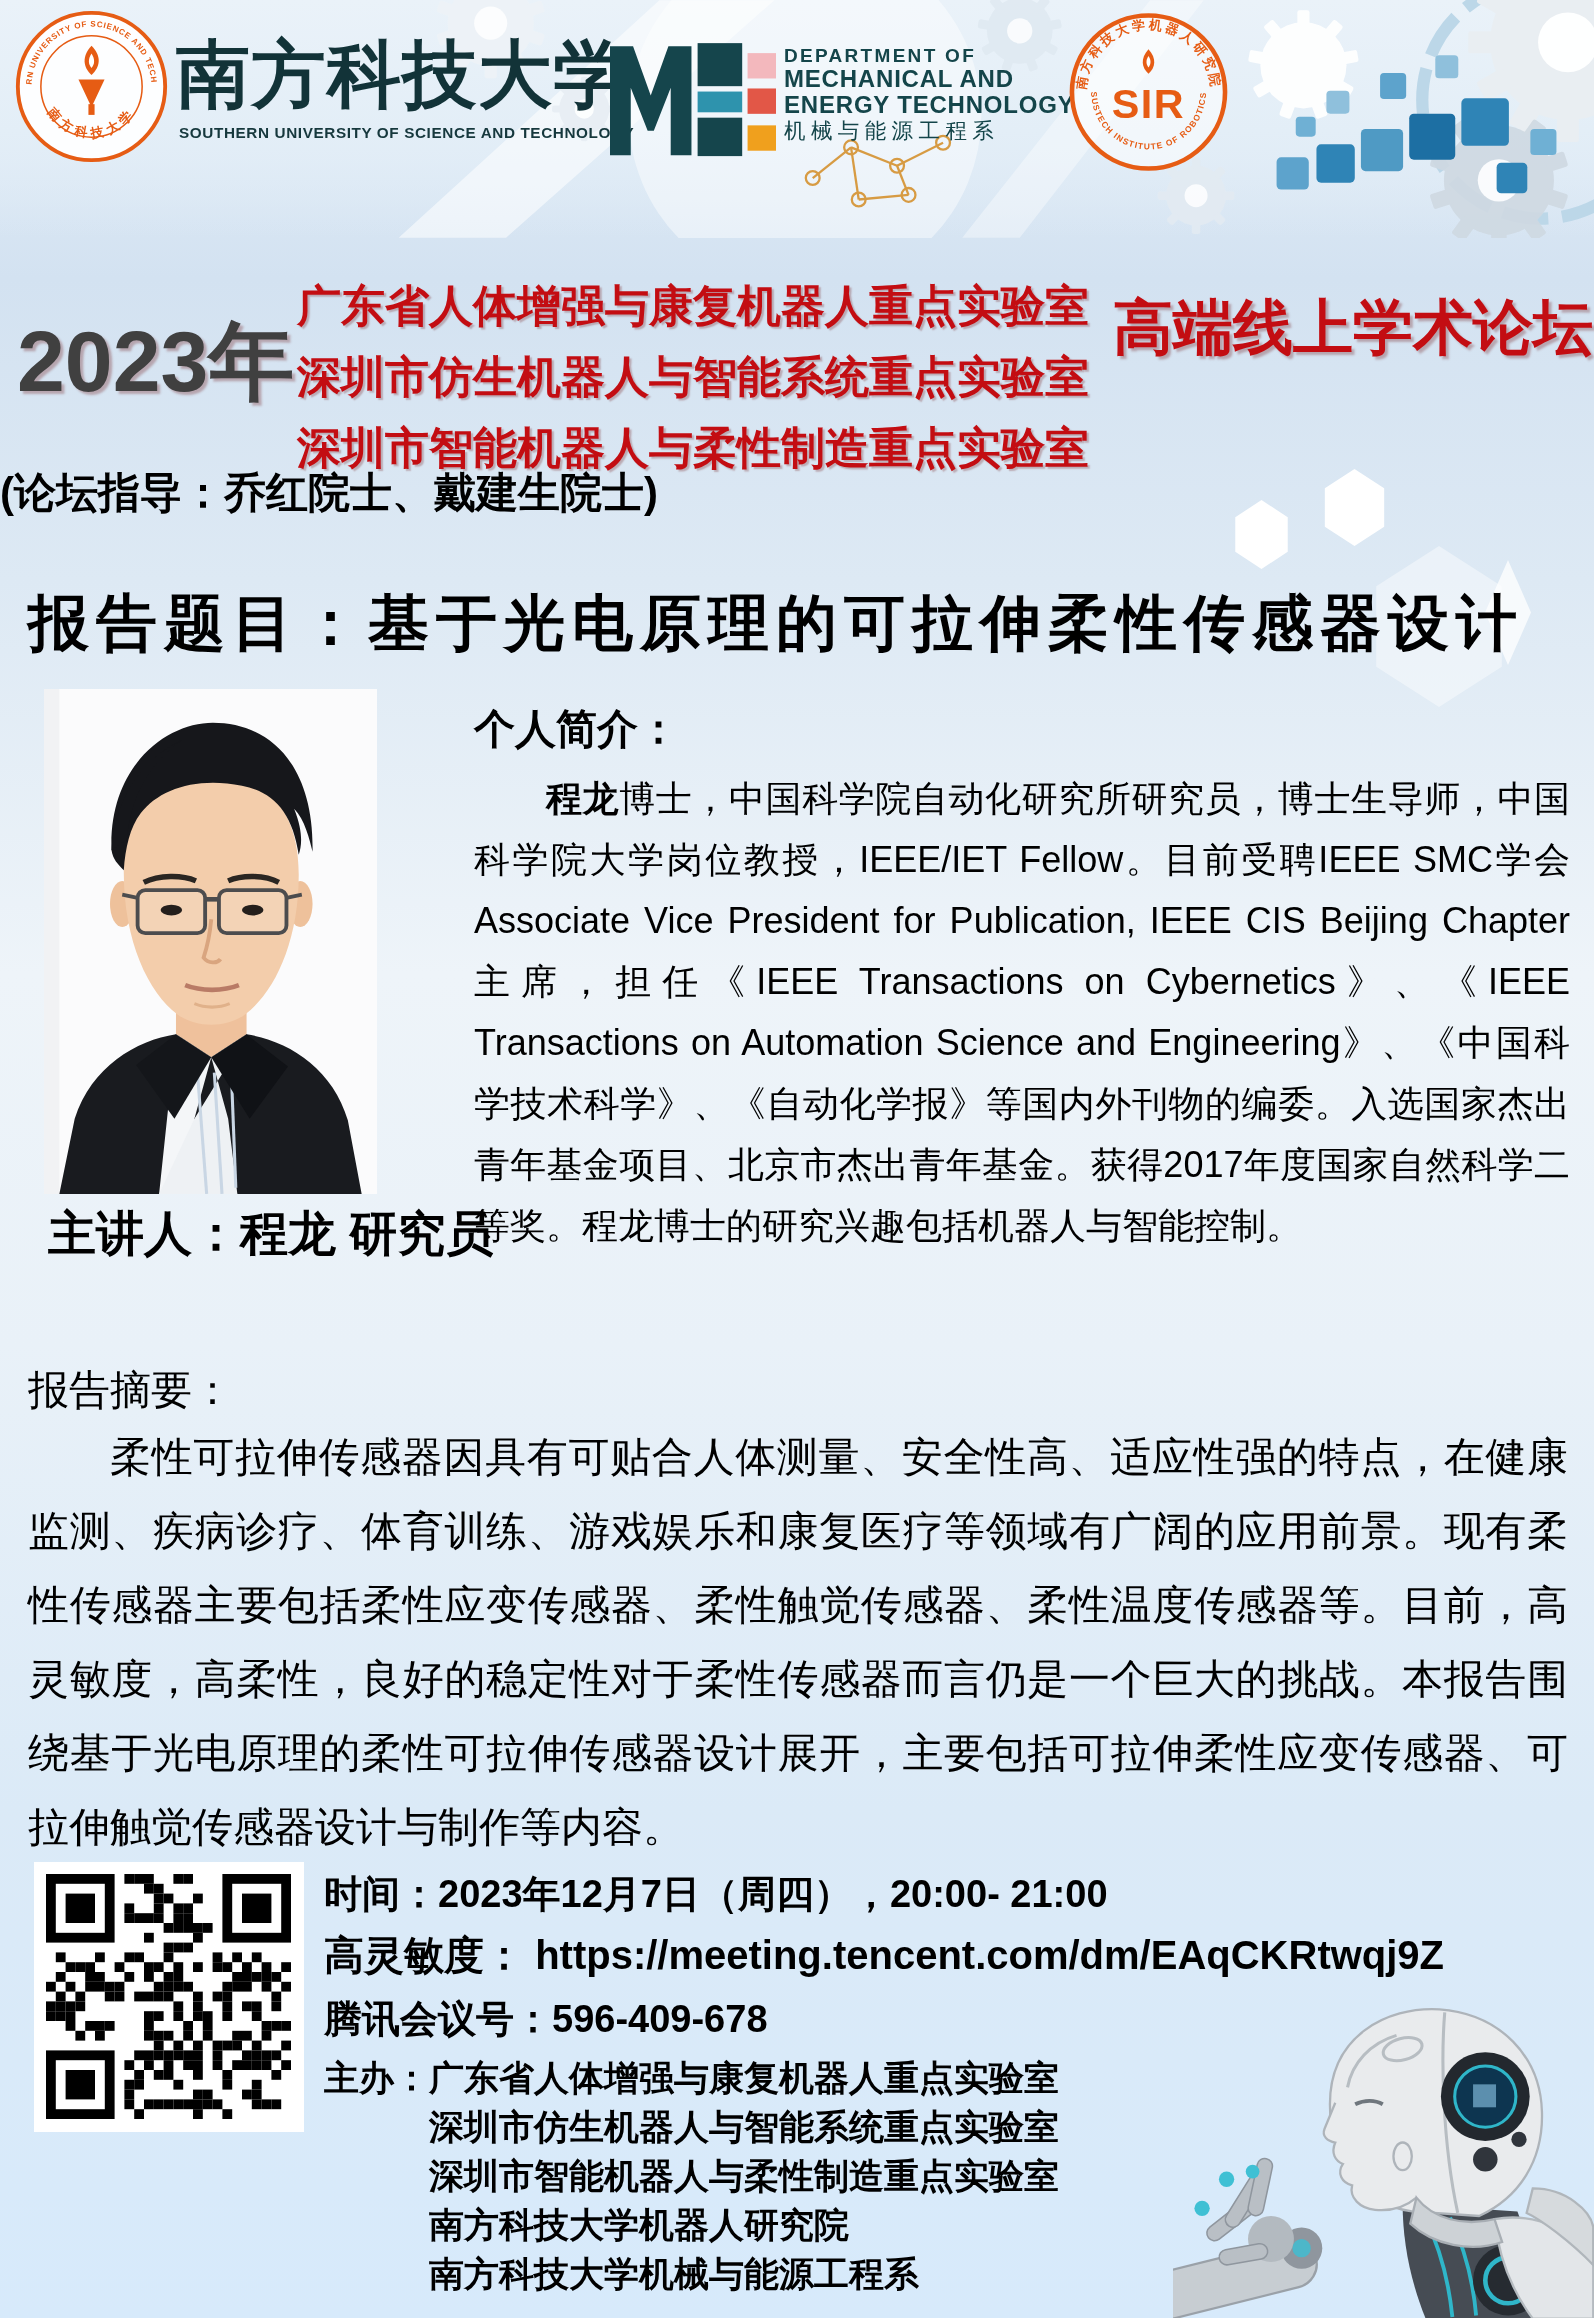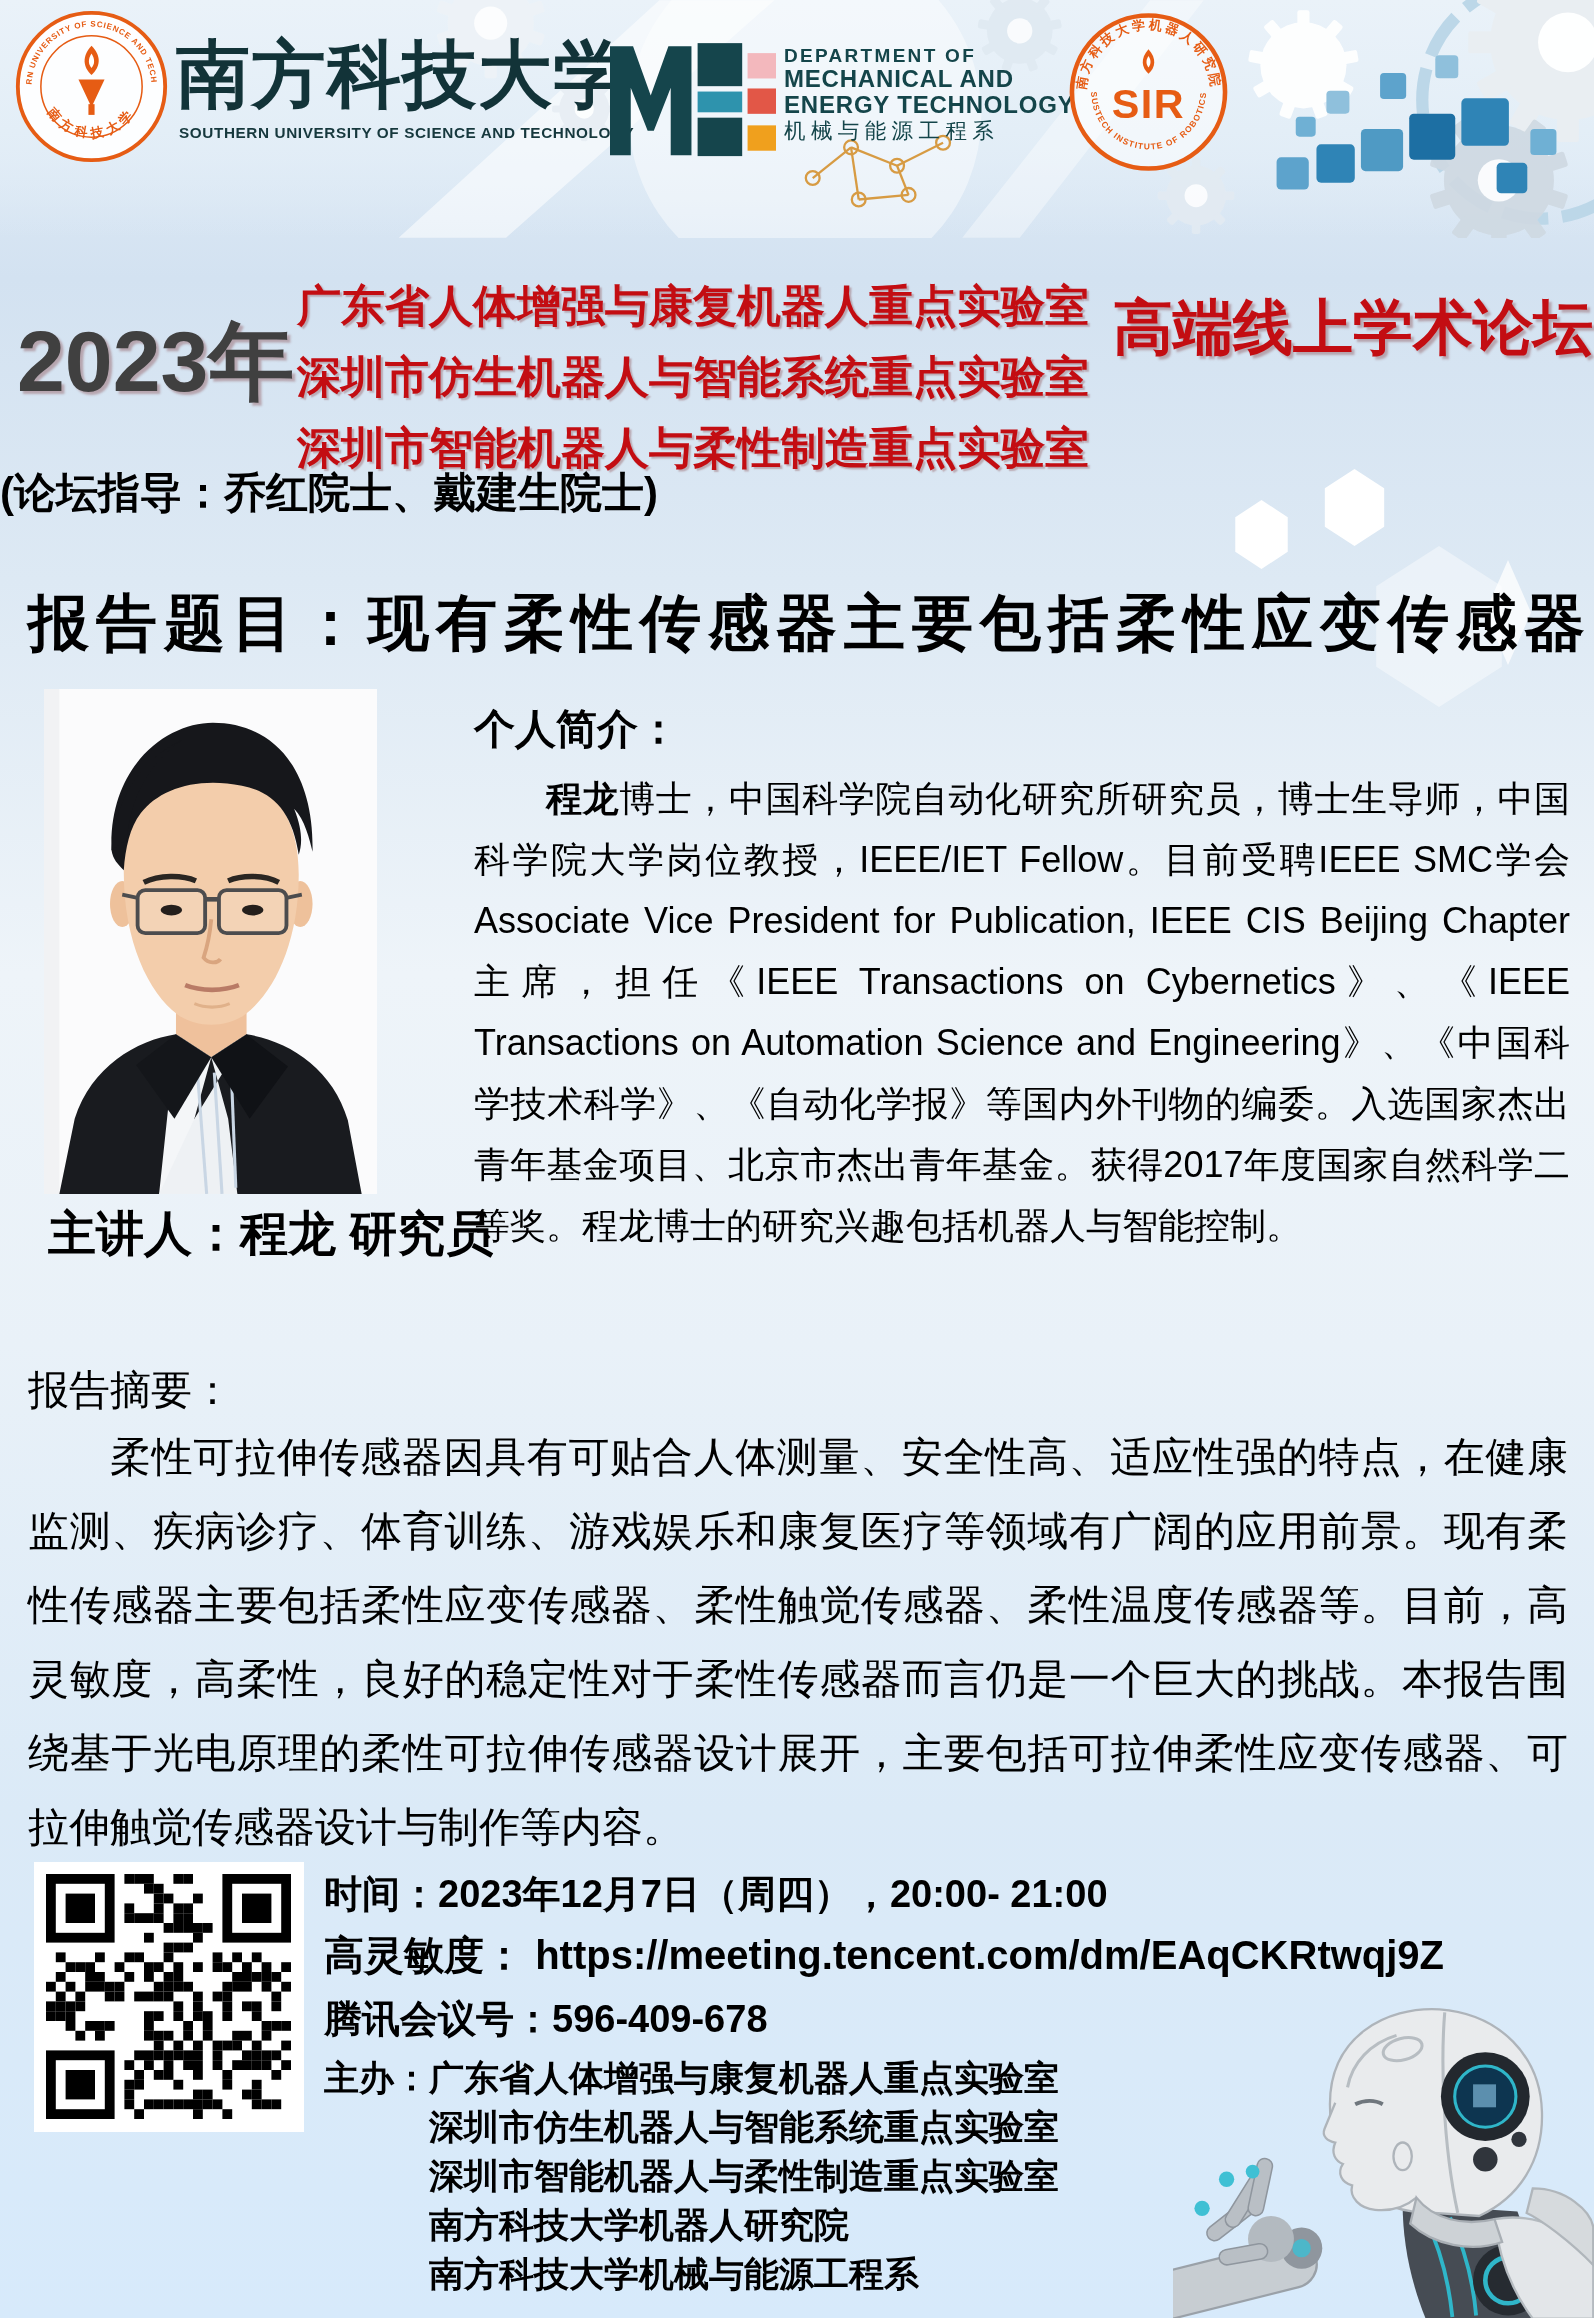--- a/index.html
+++ b/index.html
@@ -249,21 +249,21 @@
 
 <div class="abs year nowrap">2023年</div>
 <div class="abs labs">
   <div>广东省人体增强与康复机器人重点实验室</div>
   <div>深圳市仿生机器人与智能系统重点实验室</div>
   <div>深圳市智能机器人与柔性制造重点实验室</div>
 </div>
 <div class="abs forum">高端线上学术论坛</div>
 <div class="abs guidance">(论坛指导：乔红院士、戴建生院士)</div>
 
-<div class="abs report-title">报告题目：现有柔性传感器主要包括柔性应变传感器</div>
+<div class="abs report-title">报告题目：基于光电原理的可拉伸柔性传感器设计</div>
 
 <svg class="abs photo" width="333" height="505" viewBox="0 0 434 658">
   <rect width="434" height="658" fill="#fbfbfc"></rect>
   <rect width="20" height="658" fill="#f1f2f4"></rect>
 
   <rect x="172" y="400" width="92" height="80" fill="#efc19c"></rect>
 
   <path d="M20,658 L40,560 C62,492 120,458 172,450 L218,480 L264,450 C318,458 376,494 396,562 L414,658 Z" fill="#191b1f"></path>
   <path d="M172,450 L218,480 L196,560 L252,658 L150,658 Z" fill="#f4f6f8"></path>
   <path d="M264,450 L218,480 L240,560 L252,658 L150,658 L196,560 Z" fill="#eef1f4"></path>

